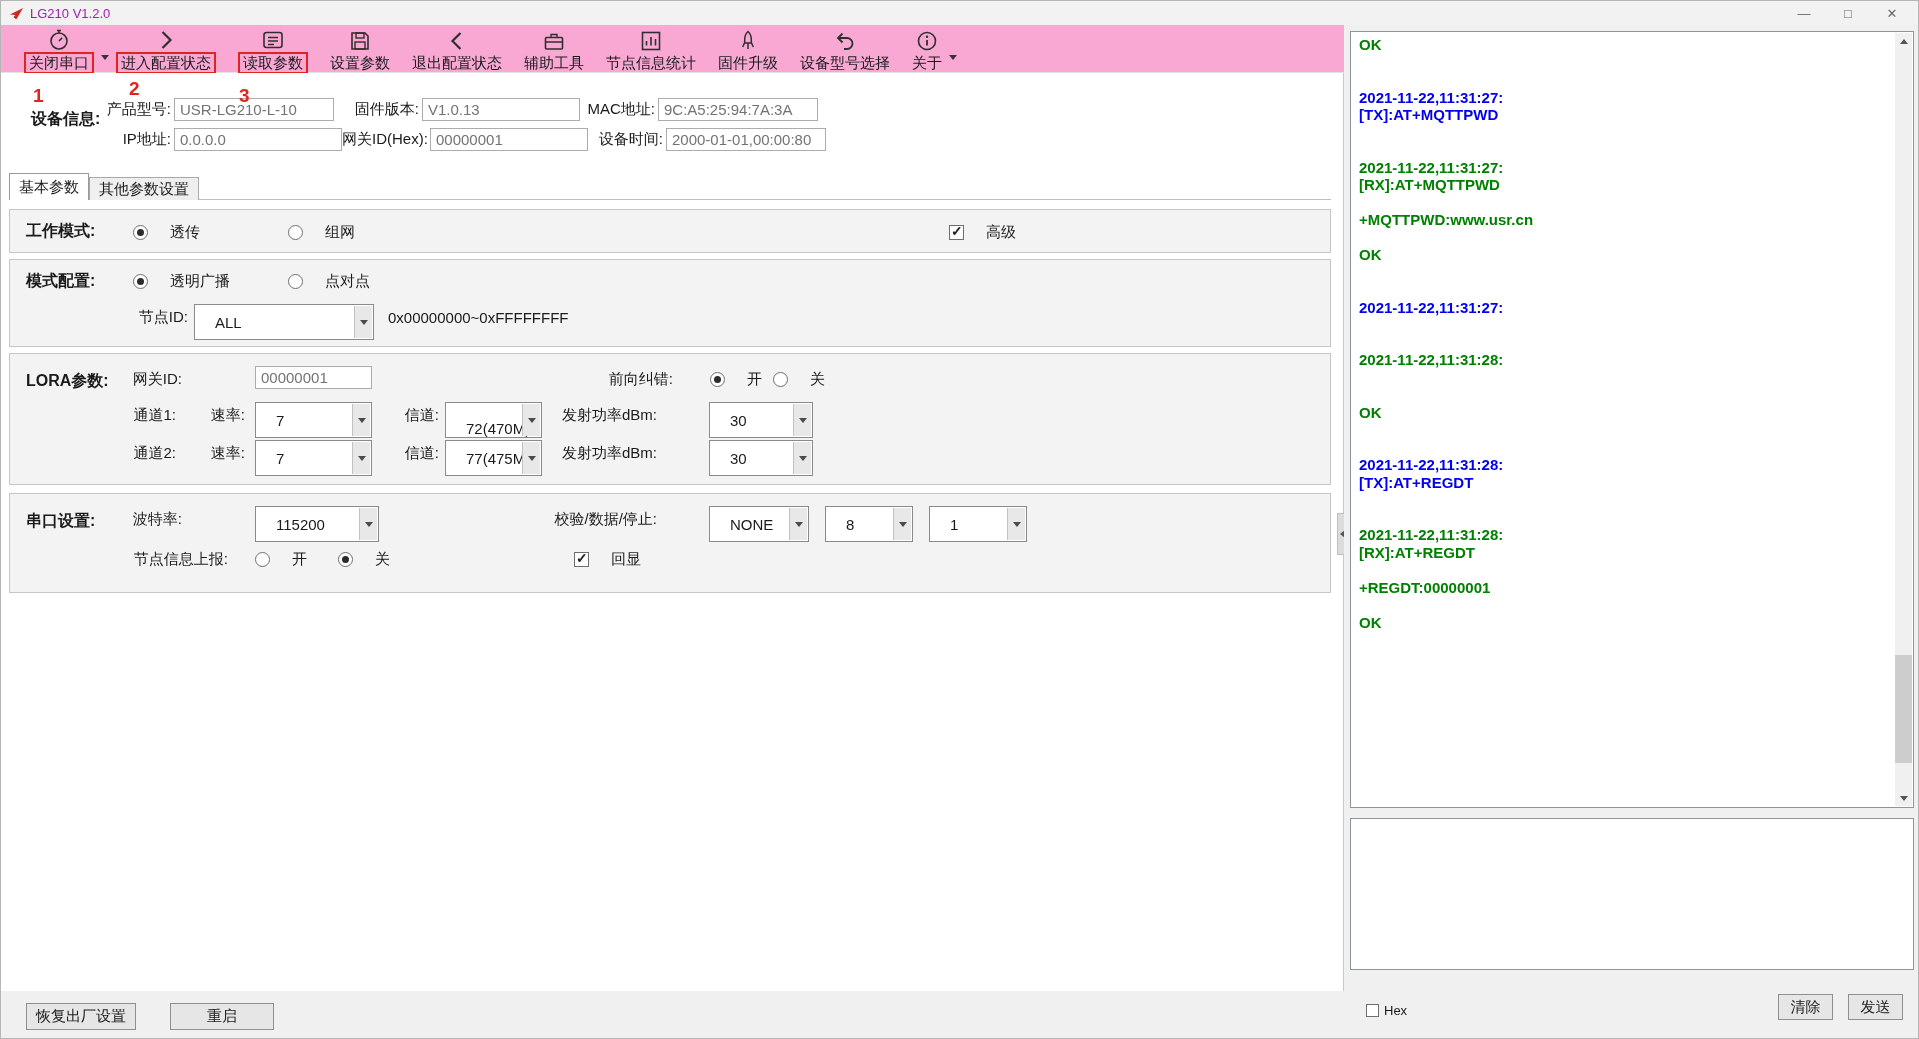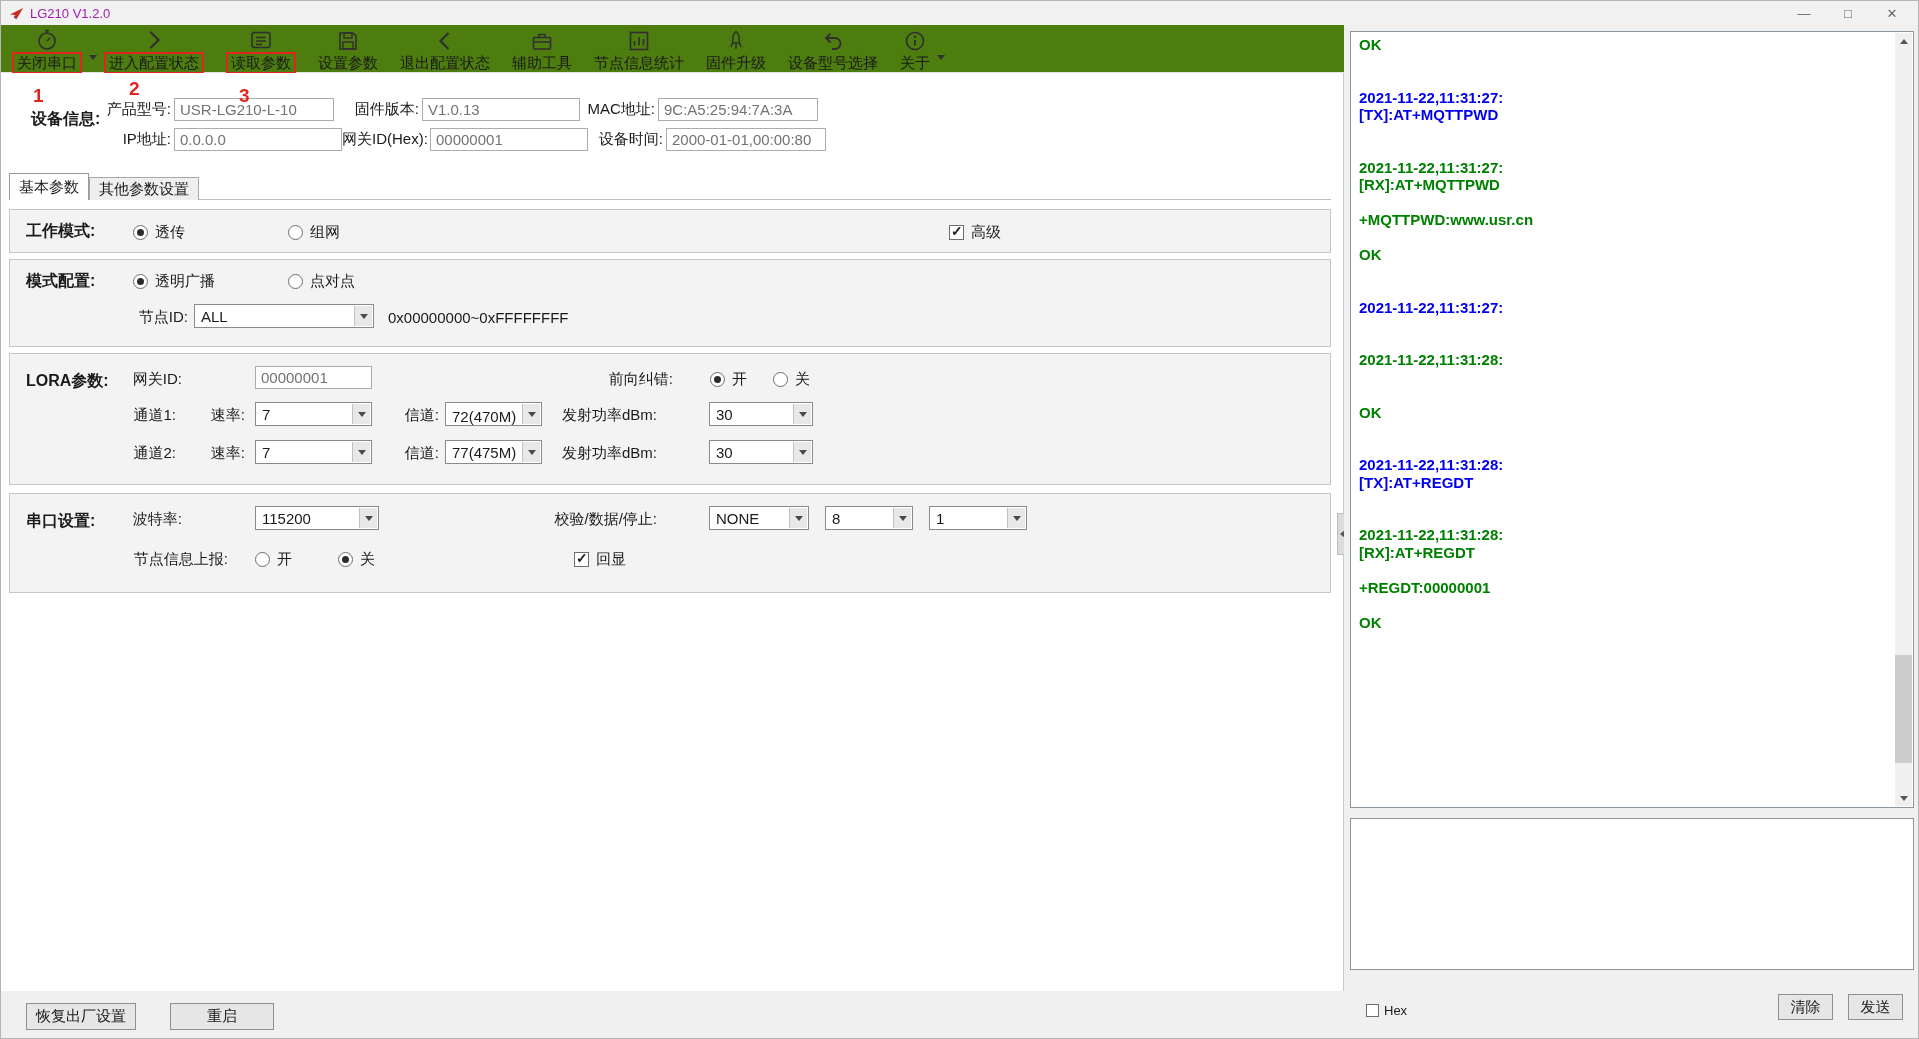--- a/index.html
+++ b/index.html
@@ -8,21 +8,21 @@
   .app { position:relative; width:1919px; height:1039px; background:#f0f0f0; border:1px solid #b5b5b5; overflow:hidden; }
 
   
   .titlebar { position:absolute; left:0; top:0; width:100%; height:24px; background:#f2f2f2; display:flex; align-items:center; }
   .app-logo { margin-left:8px; width:15px; height:15px; }
   .title-text { margin-left:6px; font-size:13px; color:#a21caf; }
   .win-controls { position:absolute; right:4px; top:0; height:24px; display:flex; }
   .win-btn { width:44px; height:24px; display:flex; align-items:center; justify-content:center; color:#666; font-size:13px; cursor:default; }
 
   
-  .toolbar { position:absolute; left:0; top:24px; width:1343px; height:48px; background:#4d7c0f; border-bottom:1px solid #e3e3e3; display:flex; padding-left:0; }
+  .toolbar { position:absolute; left:0; top:24px; width:1343px; height:48px; background:#f9a8d4; border-bottom:1px solid #e3e3e3; display:flex; padding-left:12px; }
   .tb-item { position:relative; display:flex; flex-direction:column; align-items:center; padding:3px 11px 0; }
   .tb-icon { height:26px; display:flex; align-items:center; }
   .tb-icon svg { display:block; }
   .tb-label { font-size:15px; line-height:18px; white-space:nowrap; }
   .red-box { border:2px solid #e0251f; padding:0 3px; }
   .tb-caret { position:absolute; right:-4px; top:30px; width:0; height:0; border:4px solid transparent; border-top:5px solid #333; }
   .badge { position:absolute; color:#e0251f; font-weight:bold; font-size:19px; z-index:5; }
 
   
   .left-panel { position:absolute; left:0; top:72px; width:1343px; height:918px; background:#ffffff; border-right:1px solid #c9c9c9; }
@@ -35,28 +35,28 @@
   .tabstrip { position:absolute; left:8px; top:100px; height:27px; display:flex; align-items:flex-end; z-index:2; }
   .tab { padding:0 9px; display:flex; align-items:center; justify-content:center; font-size:15px; white-space:nowrap; }
   .tab.active { height:27px; background:#fff; border:1px solid #9a9a9a; border-bottom:none; }
   .tab.inactive { height:23px; background:#efefef; border:1px solid #a8a8a8; border-bottom:none; }
   .tabline { position:absolute; left:8px; top:126px; width:1322px; border-top:1px solid #bdbdbd; z-index:1; }
 
   .sec { position:absolute; left:8px; width:1322px; background:#f3f3f3; border:1px solid #c6c6c6; }
   .sec-title { position:absolute; left:16px; font-weight:bold; font-size:16px; white-space:nowrap; }
   .f { position:absolute; height:26px; display:flex; align-items:center; white-space:nowrap; }
   .flabel { justify-content:flex-end; }
-  .opt { position:absolute; height:26px; display:flex; align-items:center; gap:7px; white-space:nowrap; }
+  .opt { position:absolute; height:26px; display:flex; align-items:center; gap:22px; white-space:nowrap; }
 
   .radio { width:15px; height:15px; border:1px solid #6e6e6e; border-radius:50%; background:#fff; display:inline-block; position:relative; flex:none; }
   .radio.checked::after { content:""; position:absolute; left:3px; top:3px; width:7px; height:7px; border-radius:50%; background:#2b2b2b; }
   .checkbox { width:15px; height:15px; border:1px solid #6e6e6e; background:#fff; display:inline-block; position:relative; flex:none; }
   .checkbox.checked::after { content:"✓"; position:absolute; left:1px; top:-3px; font-size:14px; font-weight:bold; color:#222; }
 
-  .combo { position:absolute; height:24px; background:#fff; border:1px solid #8a8a8a; display:flex; align-items:center; padding-left:6px; font-size:15px; }
+  .combo { position:absolute; height:36px; background:#fff; border:1px solid #8a8a8a; display:flex; align-items:center; padding-left:20px; font-size:15px; }
   .combo-arrow { position:absolute; right:1px; top:1px; bottom:1px; width:18px; background:#e8e8e8; border-left:1px solid #c2c2c2; display:flex; align-items:center; justify-content:center; }
   .combo-arrow::after { content:""; width:0; height:0; border:4px solid transparent; border-top:5px solid #4a4a4a; margin-top:5px; }
 
   .hint { position:absolute; height:26px; display:flex; align-items:center; white-space:nowrap; }
 
   .btn { position:absolute; background:#e6e6e6; border:1px solid #8f8f8f; font-size:15px; display:flex; align-items:center; justify-content:center; font-family:"Liberation Sans",sans-serif; cursor:default; white-space:nowrap; }
 
   .splitter { position:absolute; left:1336px; top:512px; width:8px; height:42px; background:#dcdcdc; border:1px solid #bdbdbd; display:flex; align-items:center; justify-content:center; }
   .splitter::after { content:""; width:0; height:0; border:4px solid transparent; border-right:5px solid #555; margin-right:2px; }
 

